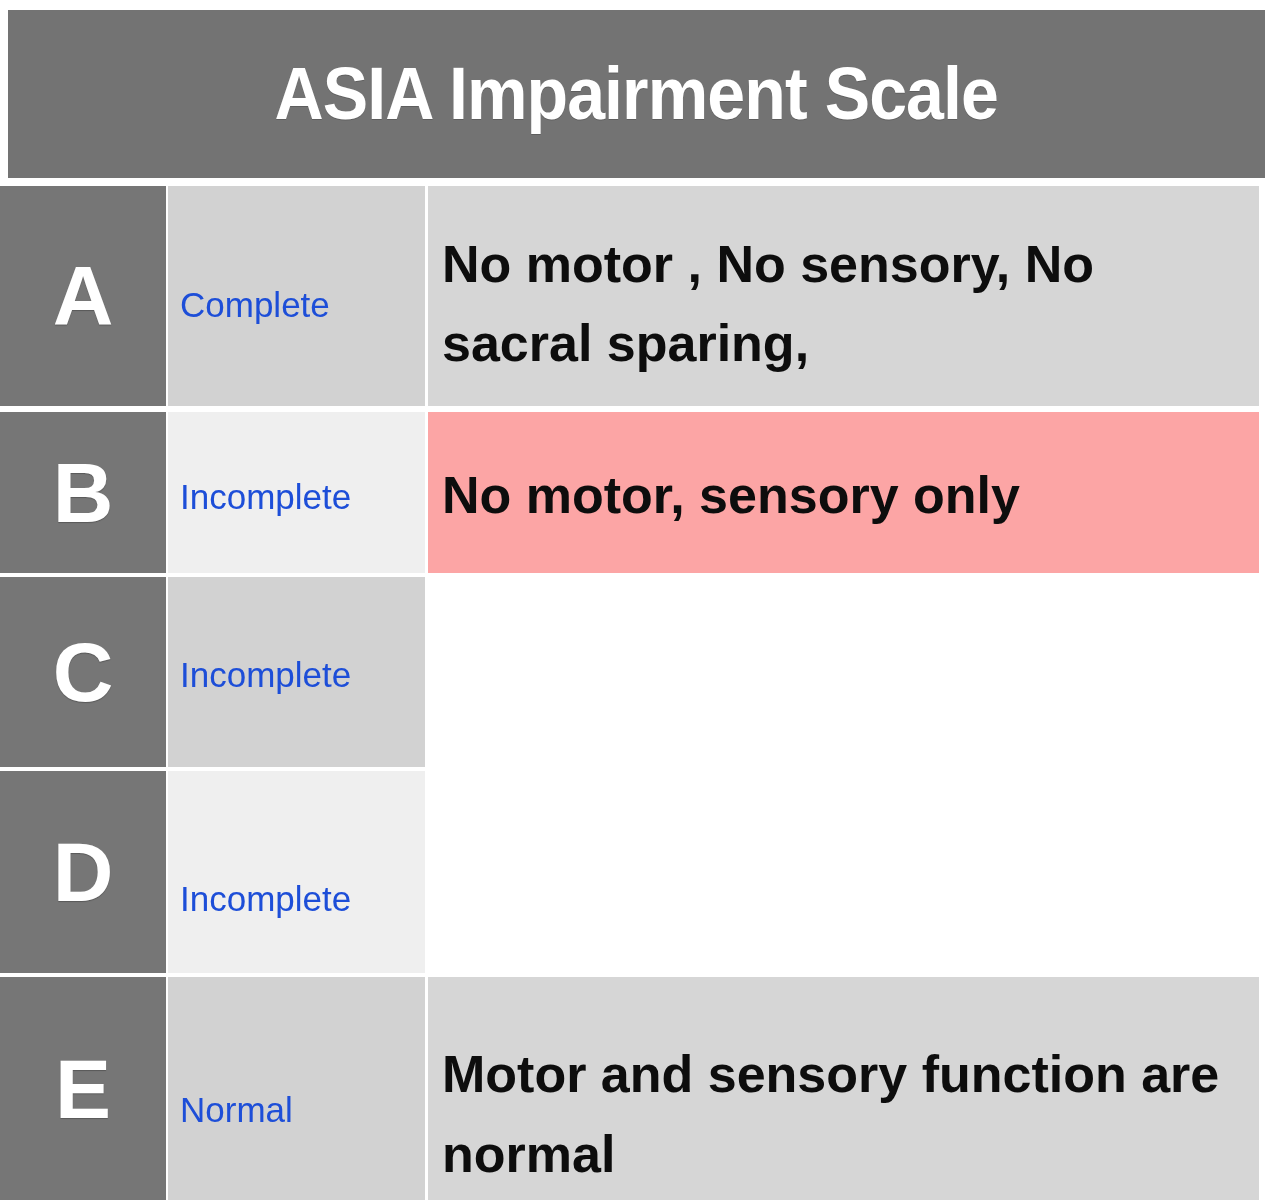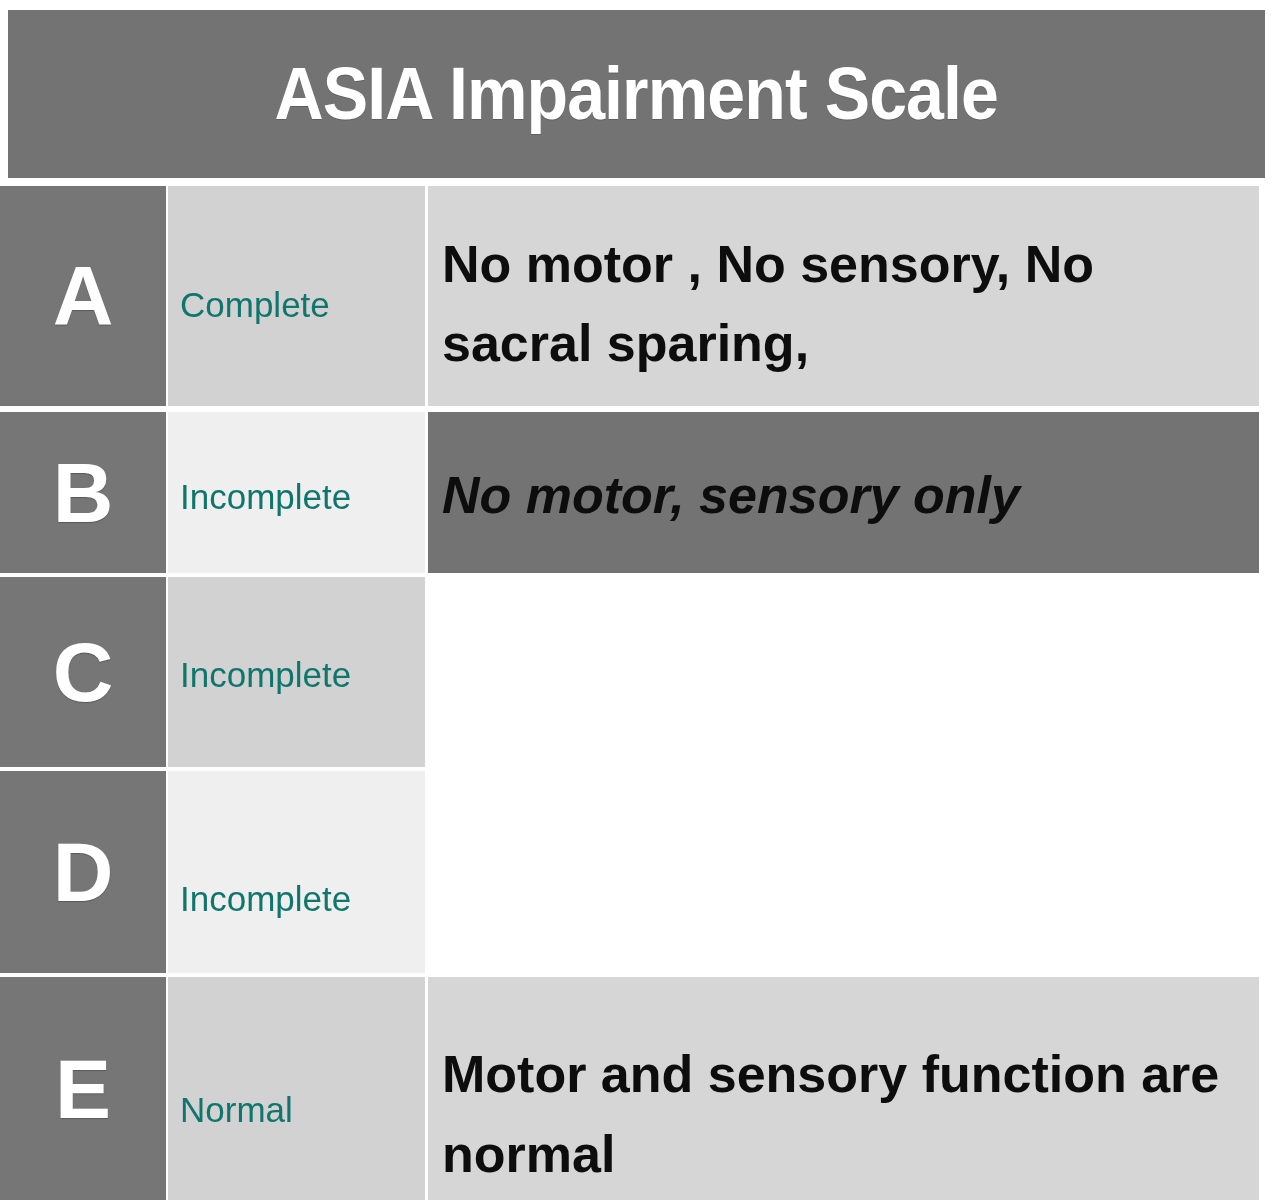--- a/index.html
+++ b/index.html
@@ -79,21 +79,21 @@
   }
 
   .type-cell {
     flex: 0 0 262px;
     width: 262px;
     box-sizing: border-box;
     padding-left: 12px;
     padding-right: 6px;
     display: flex;
     align-items: center;
-    color: #0f766e;
+    color: #1d4ed8;
     font-size: 35px;
     line-height: 1.15;
     border-left: 2px solid #ffffff;
     border-right: 3px solid #ffffff;
   }
 
   .desc-cell {
     flex: 1 1 auto;
     box-sizing: border-box;
     padding-left: 14px;
@@ -105,21 +105,21 @@
     font-size: 52px;
     line-height: 1.52;
     border-right: 9px solid #ffffff;
   }
   .desc-cell .desc-inner { display: block; }
 
   
   .tint-dark .type-cell { background: #d2d2d2; }
   .tint-dark .desc-cell { background: #d6d6d6; }
   .tint-light .type-cell { background: #efefef; }
-  .tint-light .desc-cell { background: #737373; font-style: italic; }
+  .tint-light .desc-cell { background: #fca5a5; }
 
   
   #row-a { top: 0px;   height: 220px; }
   #row-b { top: 226px; height: 161px; }
   #row-c { top: 391px; height: 190px; }
   #row-d { top: 585px; height: 202px; }
   #row-e { top: 791px; height: 223px; }
 
   
   #row-a .type-cell { align-items: center; padding-top: 18px; }

